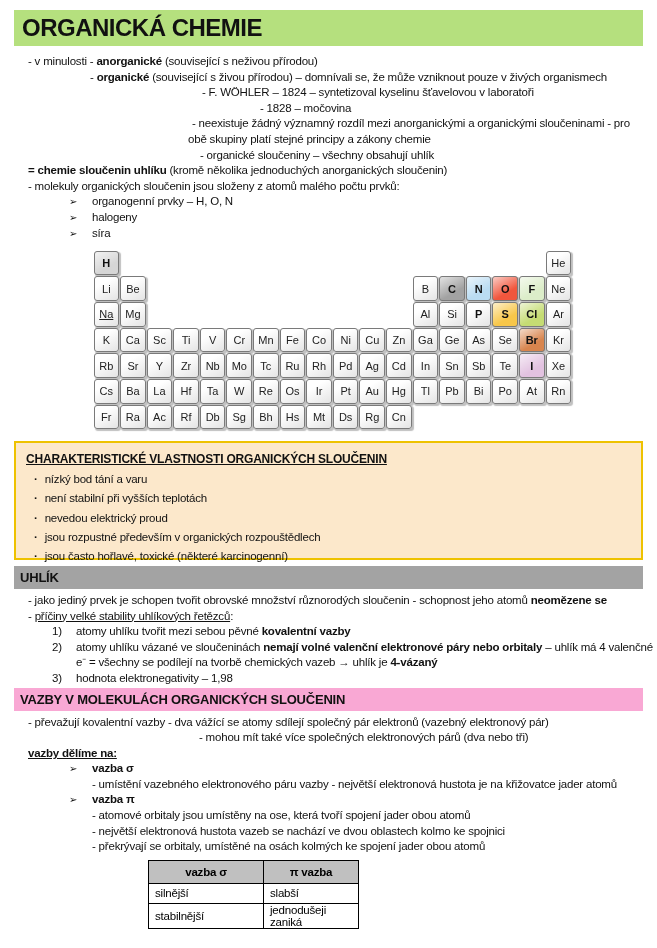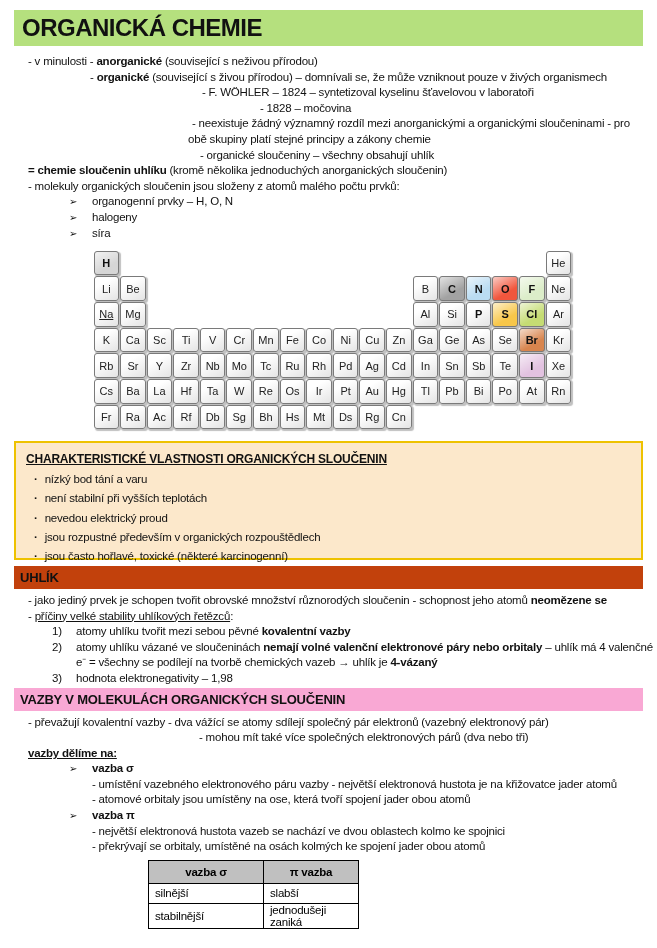--- a/index.html
+++ b/index.html
@@ -148,39 +148,39 @@
     <div class="props-title">CHARAKTERISTICKÉ VLASTNOSTI ORGANICKÝCH SLOUČENIN</div>
     <ul class="props-list" id="props-list">
         <li class="props-item"><span class="dot">·</span><span>nízký bod tání a varu</span></li>
         <li class="props-item"><span class="dot">·</span><span>není stabilní při vyšších teplotách</span></li>
         <li class="props-item"><span class="dot">·</span><span>nevedou elektrický proud</span></li>
         <li class="props-item"><span class="dot">·</span><span>jsou rozpustné především v organických rozpouštědlech</span></li>
         <li class="props-item"><span class="dot">·</span><span>jsou často hořlavé, toxické (některé karcinogenní)</span></li>
       </ul>
   </div>
 
-  <div class="section-header sh-uhlik" style="background: #c2410c;">UHLÍK</div>
+  <div class="section-header sh-uhlik" style="background: #a3a3a3;">UHLÍK</div>
   <div class="body-lines" id="carbon-lines">
       <div class="line" style="padding-left: 14px;"><span>- jako jediný prvek je schopen tvořit obrovské množství různorodých sloučenin - schopnost jeho atomů </span><span class="b">neomězene se</span></div>
       <div class="line" style="padding-left: 14px;"><span>- </span><span class="u">příčiny velké stability uhlíkových řetězců</span><span>:</span></div>
       <div class="line" style="padding-left: 38px;"><span class="num">1)</span><span>atomy uhlíku tvořit mezi sebou pěvné </span><span class="b">kovalentní vazby</span></div>
       <div class="line" style="padding-left: 38px;"><span class="num">2)</span><span>atomy uhlíku vázané ve sloučeninách </span><span class="b">nemají volné valenční elektronové páry nebo orbitaly</span><span> – uhlík má 4 valenčné</span></div>
       <div class="line" style="padding-left: 62px;"><span>e⁻ = všechny se podílejí na tvorbě chemických vazeb  → uhlík je </span><span class="b">4-vázaný</span></div>
       <div class="line" style="padding-left: 38px;"><span class="num">3)</span><span>hodnota elektronegativity – 1,98</span></div>
     </div>
 
   <div class="section-header sh-vazby" style="background: #f9a8d4;">VAZBY V MOLEKULÁCH ORGANICKÝCH SLOUČENIN</div>
   <div class="body-lines" id="bonds-lines">
       <div class="line" style="padding-left: 14px;"><span>- převažují kovalentní vazby - dva vážící se atomy sdílejí společný pár elektronů (vazebný elektronový pár)</span></div>
       <div class="line" style="padding-left: 185px;"><span>- mohou mít také více společných elektronových párů (dva nebo tři)</span></div>
       <div class="line" style="padding-left: 14px;"><span class="b u">vazby dělíme na:</span></div>
       <div class="line" style="padding-left: 55px;"><span class="arrow">➢</span><span class="b">vazba σ</span></div>
       <div class="line" style="padding-left: 78px;"><span>- umístění vazebného elektronového páru vazby - největší elektronová hustota je na křižovatce jader atomů</span></div>
+      <div class="line" style="padding-left: 55px;"><span class="arrow">➢</span><span class="b">vazba π</span></div>
       <div class="line" style="padding-left: 78px;"><span>- atomové orbitaly jsou umístěny na ose, která tvoří spojení jader obou atomů</span></div>
-      <div class="line" style="padding-left: 55px;"><span class="arrow">➢</span><span class="b">vazba π</span></div>
       <div class="line" style="padding-left: 78px;"><span>- největší elektronová hustota vazeb se nachází ve dvou oblastech kolmo ke spojnici</span></div>
       <div class="line" style="padding-left: 78px;"><span>- překrývají se orbitaly, umístěné na osách kolmých ke spojení jader obou atomů</span></div>
     </div>
 
   <table class="bond-table">
     <thead>
         <tr id="bt-head">
           <th style="background: rgb(192, 192, 192);">vazba σ</th>
           <th style="background: rgb(192, 192, 192);">π vazba</th>
         </tr>

